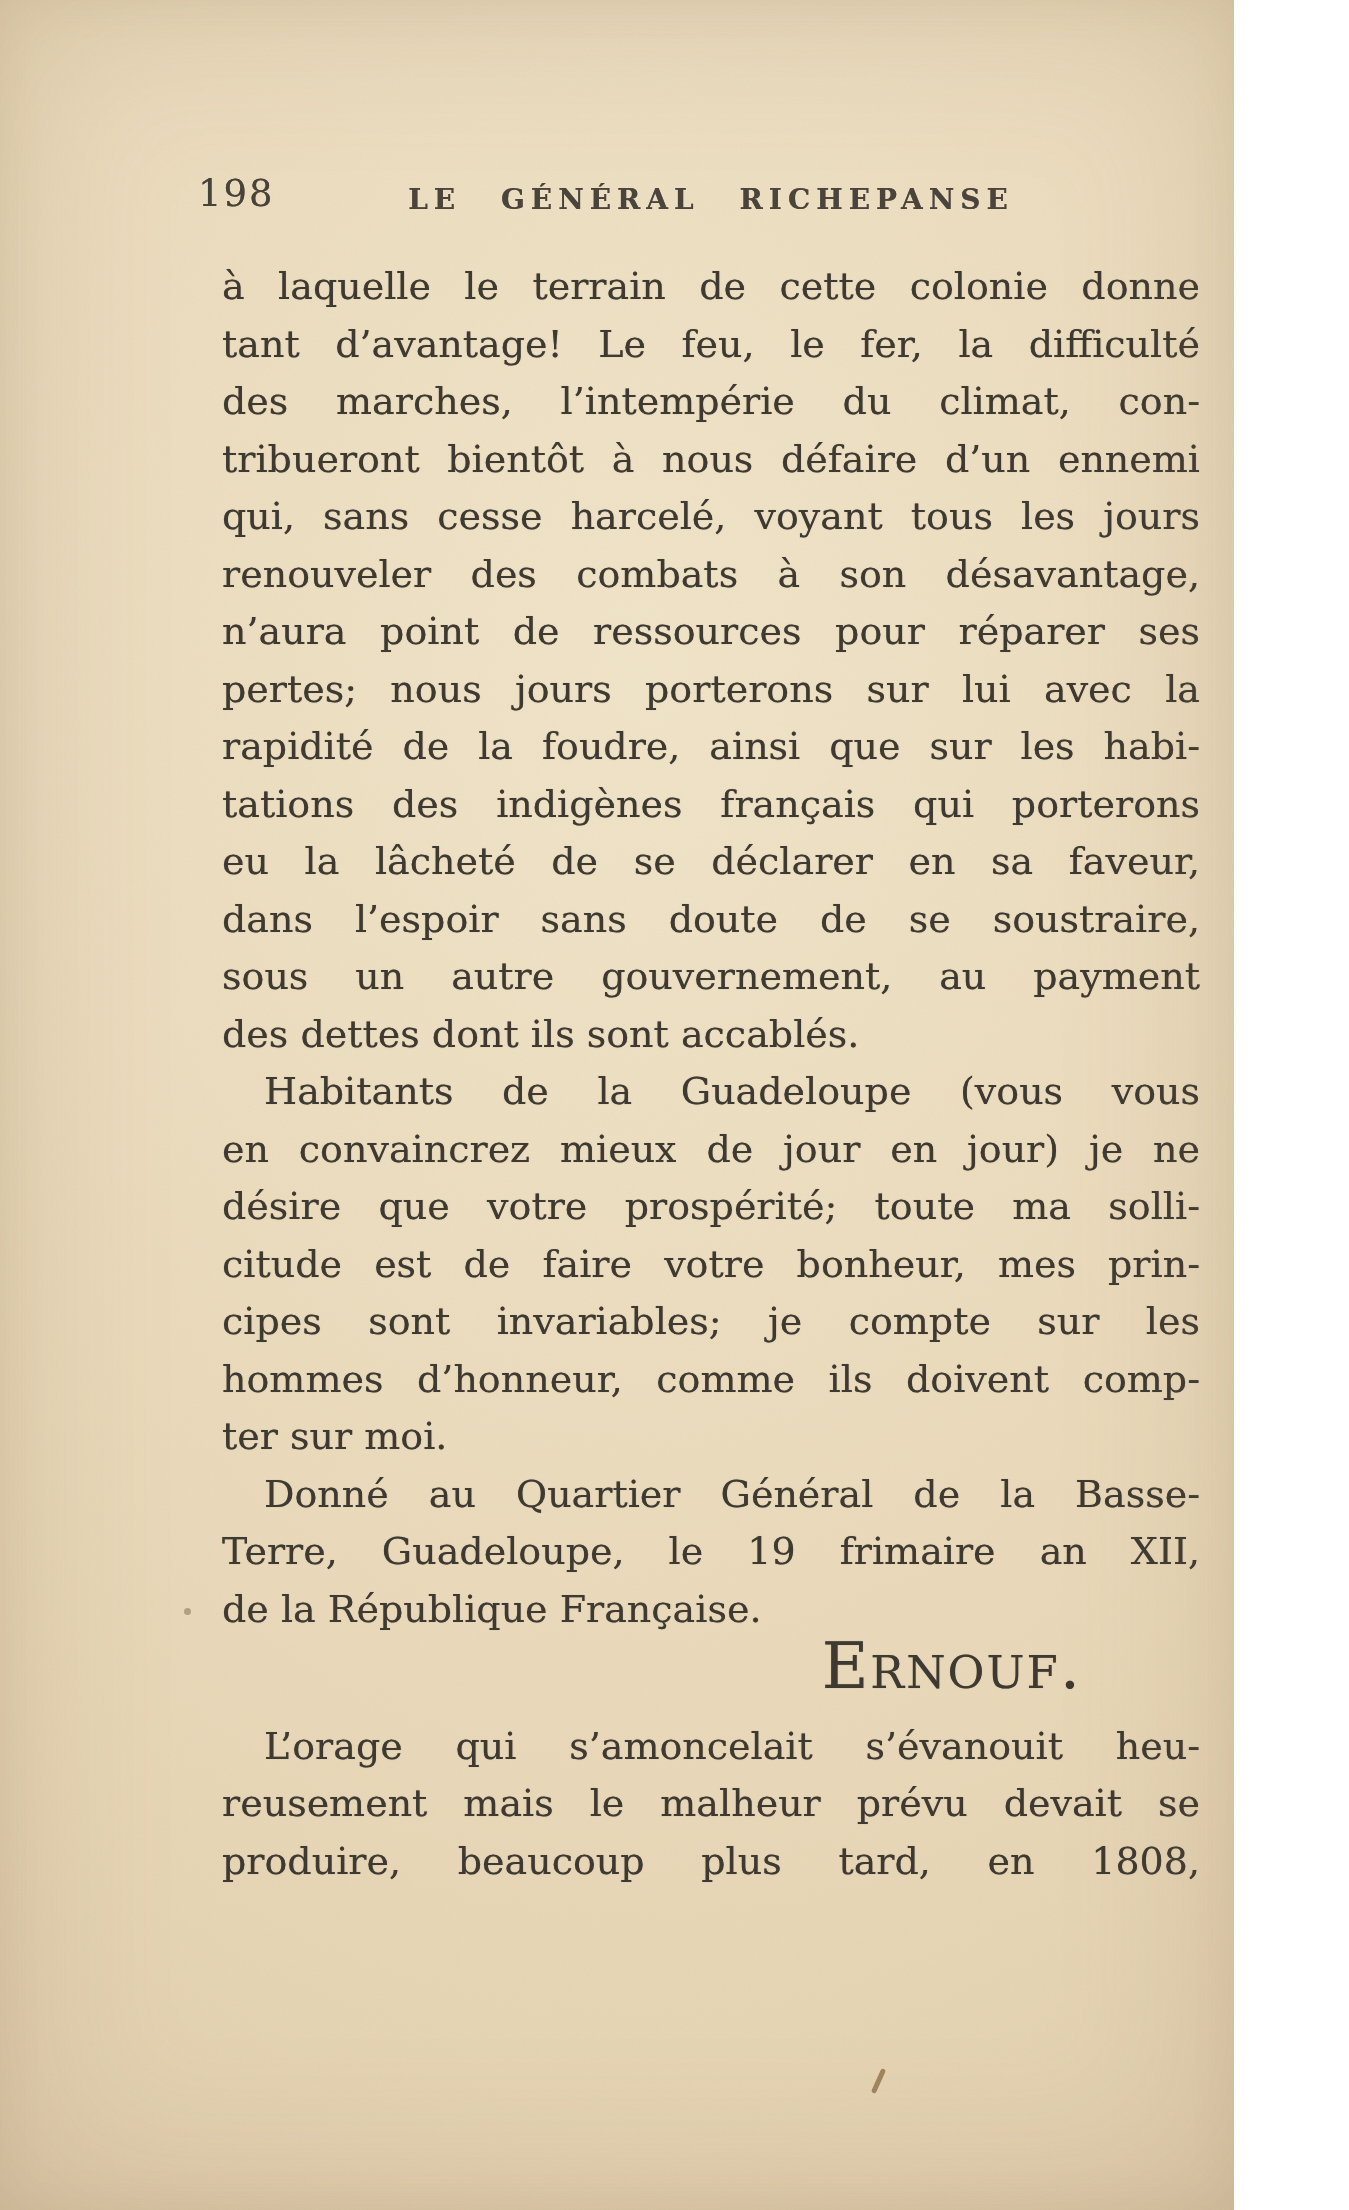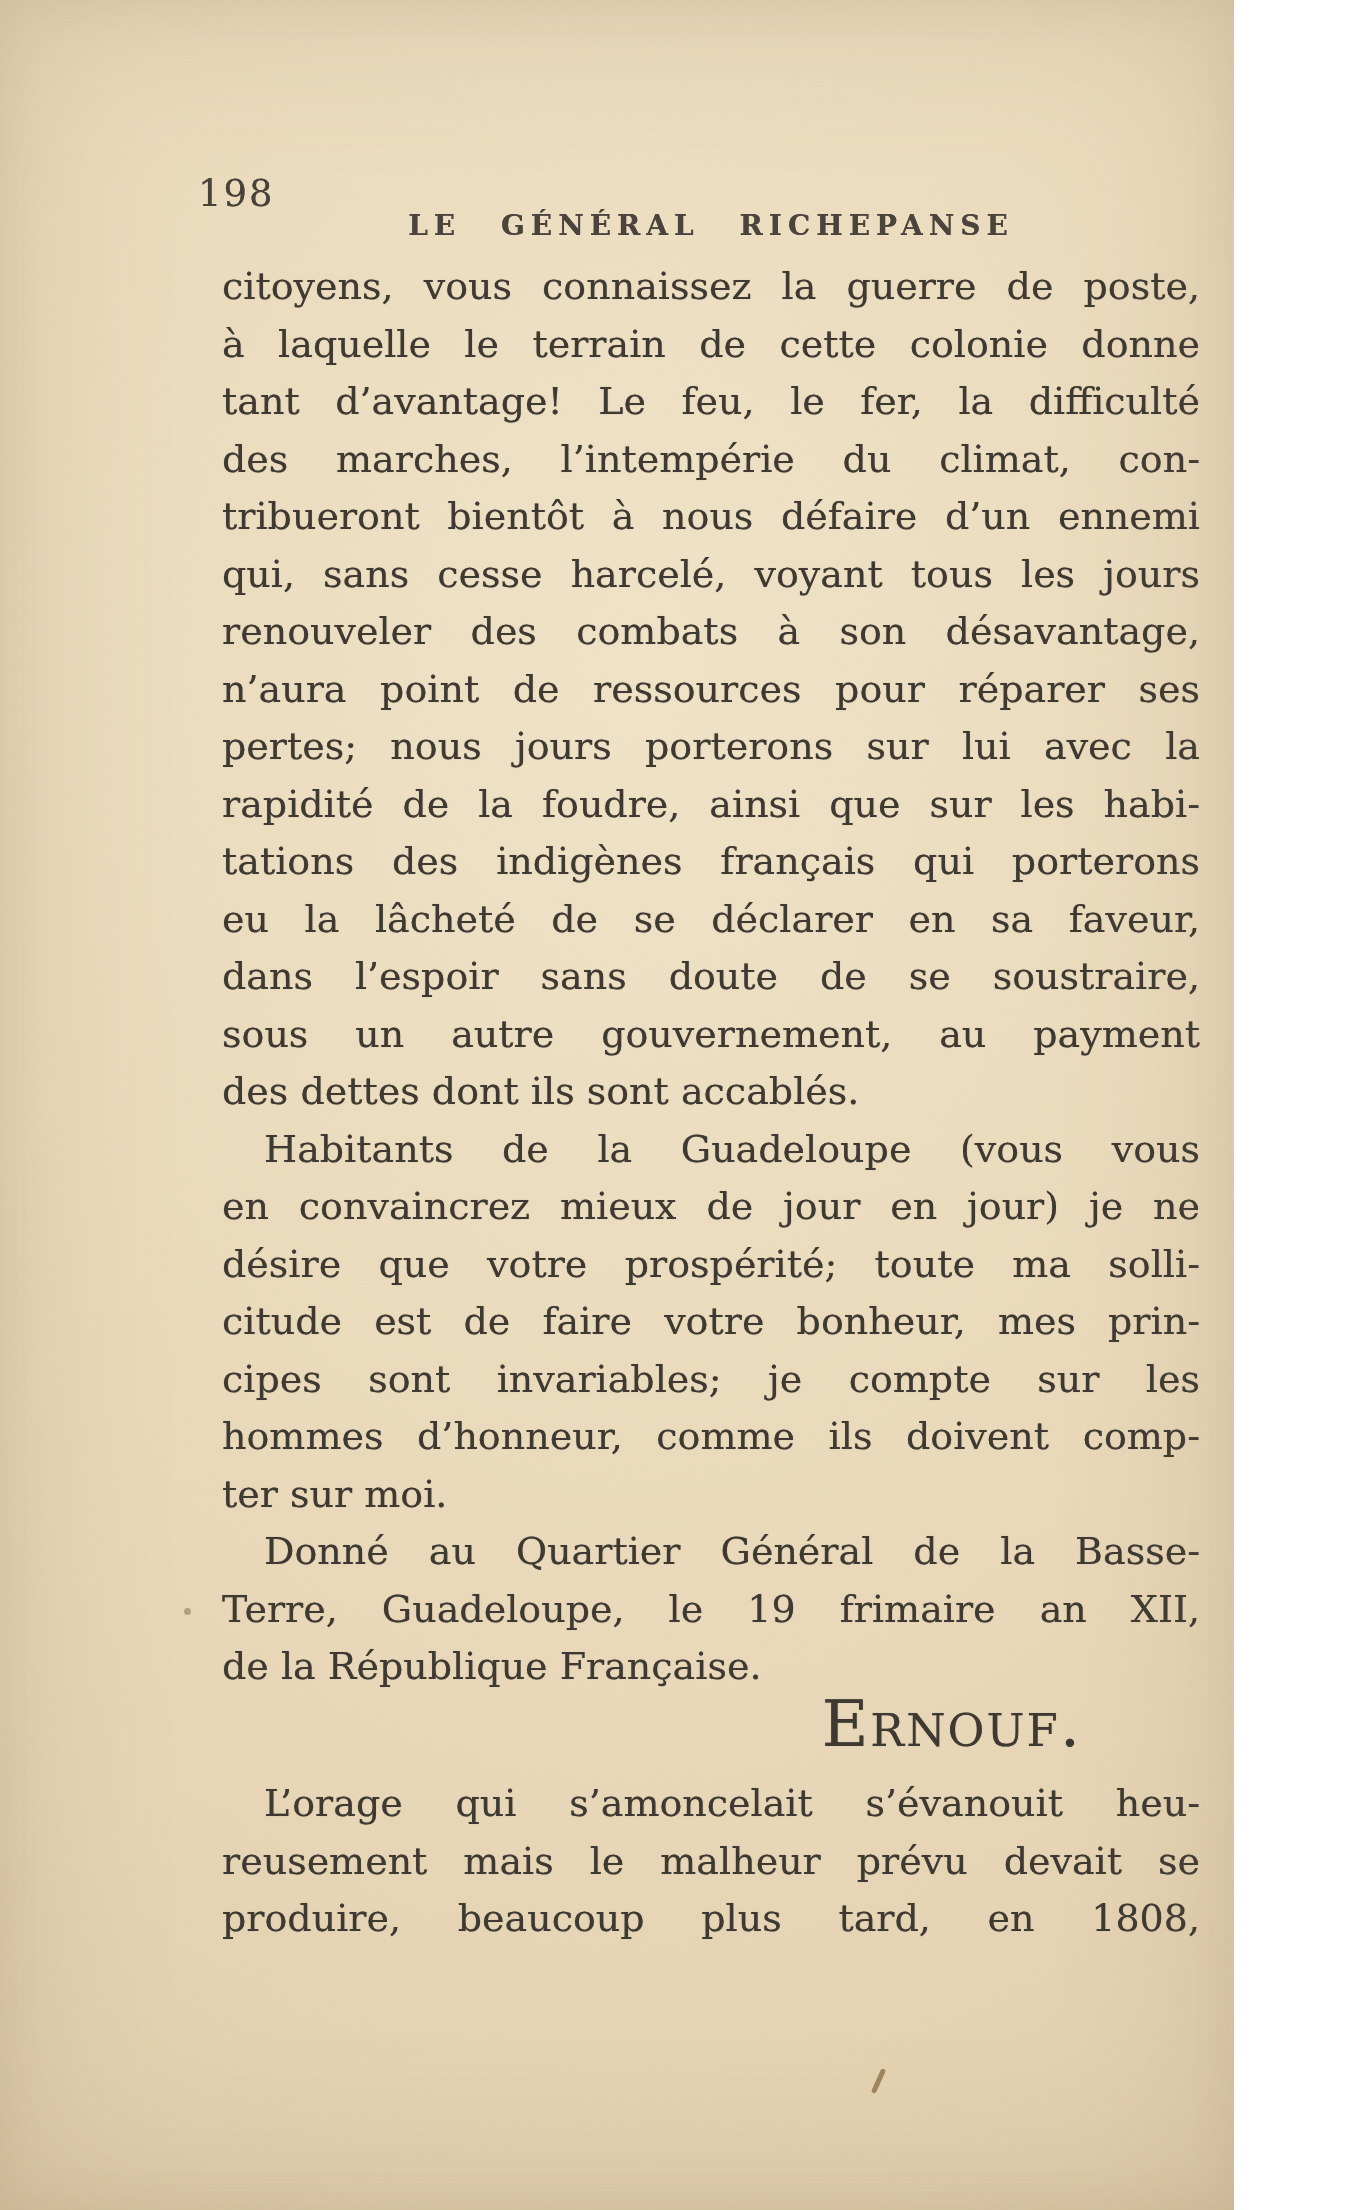--- a/index.html
+++ b/index.html
@@ -26,21 +26,20 @@
     position:absolute; left:-24px; top:172px;
     font-size:37px; color:#47423a; letter-spacing:2px;
     text-shadow: 0 0 0.6px rgba(70,64,55,0.65);
   }
   .running-title {
     position:absolute; left:0; right:0; top:183px;
     text-align:center;
     font-size:28px; font-weight:bold; color:#4a443c;
     letter-spacing:6px; word-spacing:24px;
     text-shadow: 0 0 0.6px rgba(74,68,60,0.6);
-    margin-top: 26px;
   }
 
   .body-col {
     position:absolute; top:258px; left:222px; width:978px;
     font-size:38px; color:#3e3a32;
     text-shadow: 0 0 0.7px rgba(62,58,50,0.6);
   }
   .bline {
     display:block; height:57.5px; line-height:57.5px;
     white-space:normal;
@@ -81,21 +80,20 @@
     </filter>
     <rect width="100%" height="100%" filter="url(#pnoise)"></rect>
   </svg>
 
   <div class="header">
     <div class="page-number">198</div>
     <div class="running-title">LE GÉNÉRAL RICHEPANSE</div>
   </div>
 
   <div class="body-col">
-    <div class="bline">citoyens, vous connaissez la guerre de poste,</div>
     <div class="bline">à laquelle le terrain de cette colonie donne</div>
     <div class="bline">tant d’avantage! Le feu, le fer, la difficulté</div>
     <div class="bline">des marches, l’intempérie du climat, con-</div>
     <div class="bline">tribueront bientôt à nous défaire d’un ennemi</div>
     <div class="bline">qui, sans cesse harcelé, voyant tous les jours</div>
     <div class="bline">renouveler des combats à son désavantage,</div>
     <div class="bline">n’aura point de ressources pour réparer ses</div>
     <div class="bline">pertes; nous jours porterons sur lui avec la</div>
     <div class="bline">rapidité de la foudre, ainsi que sur les habi-</div>
     <div class="bline">tations des indigènes français qui porterons</div>

